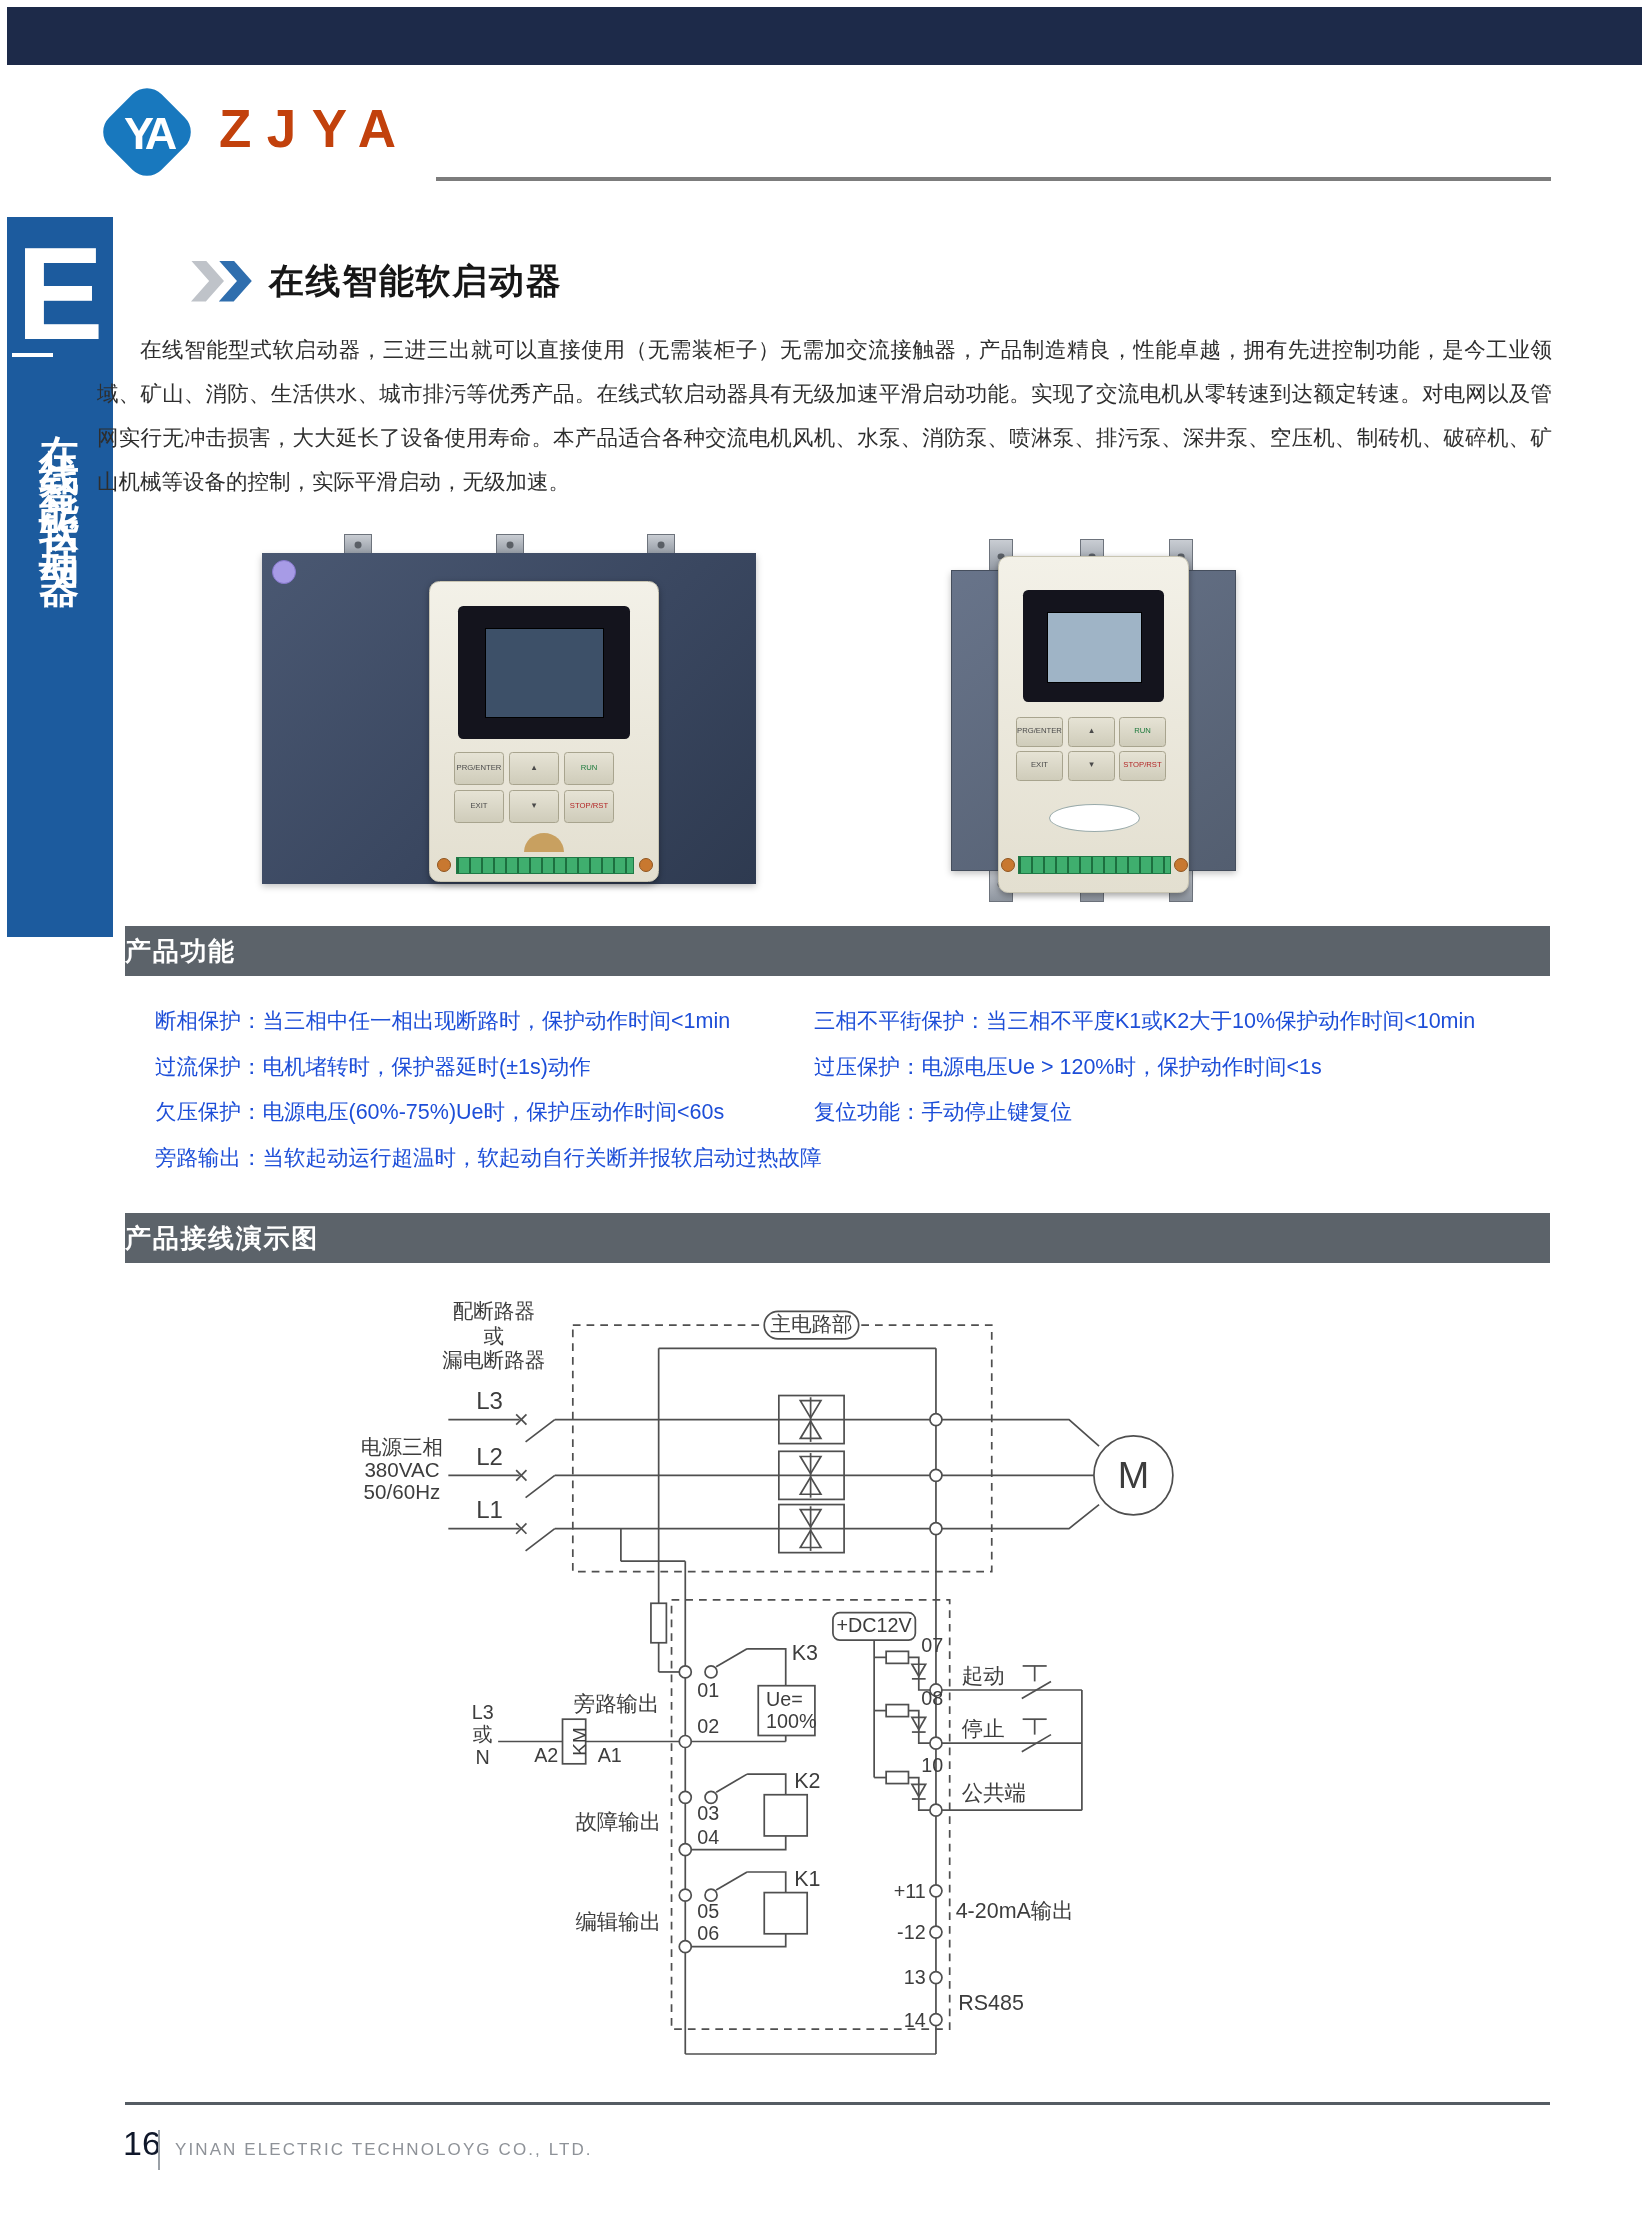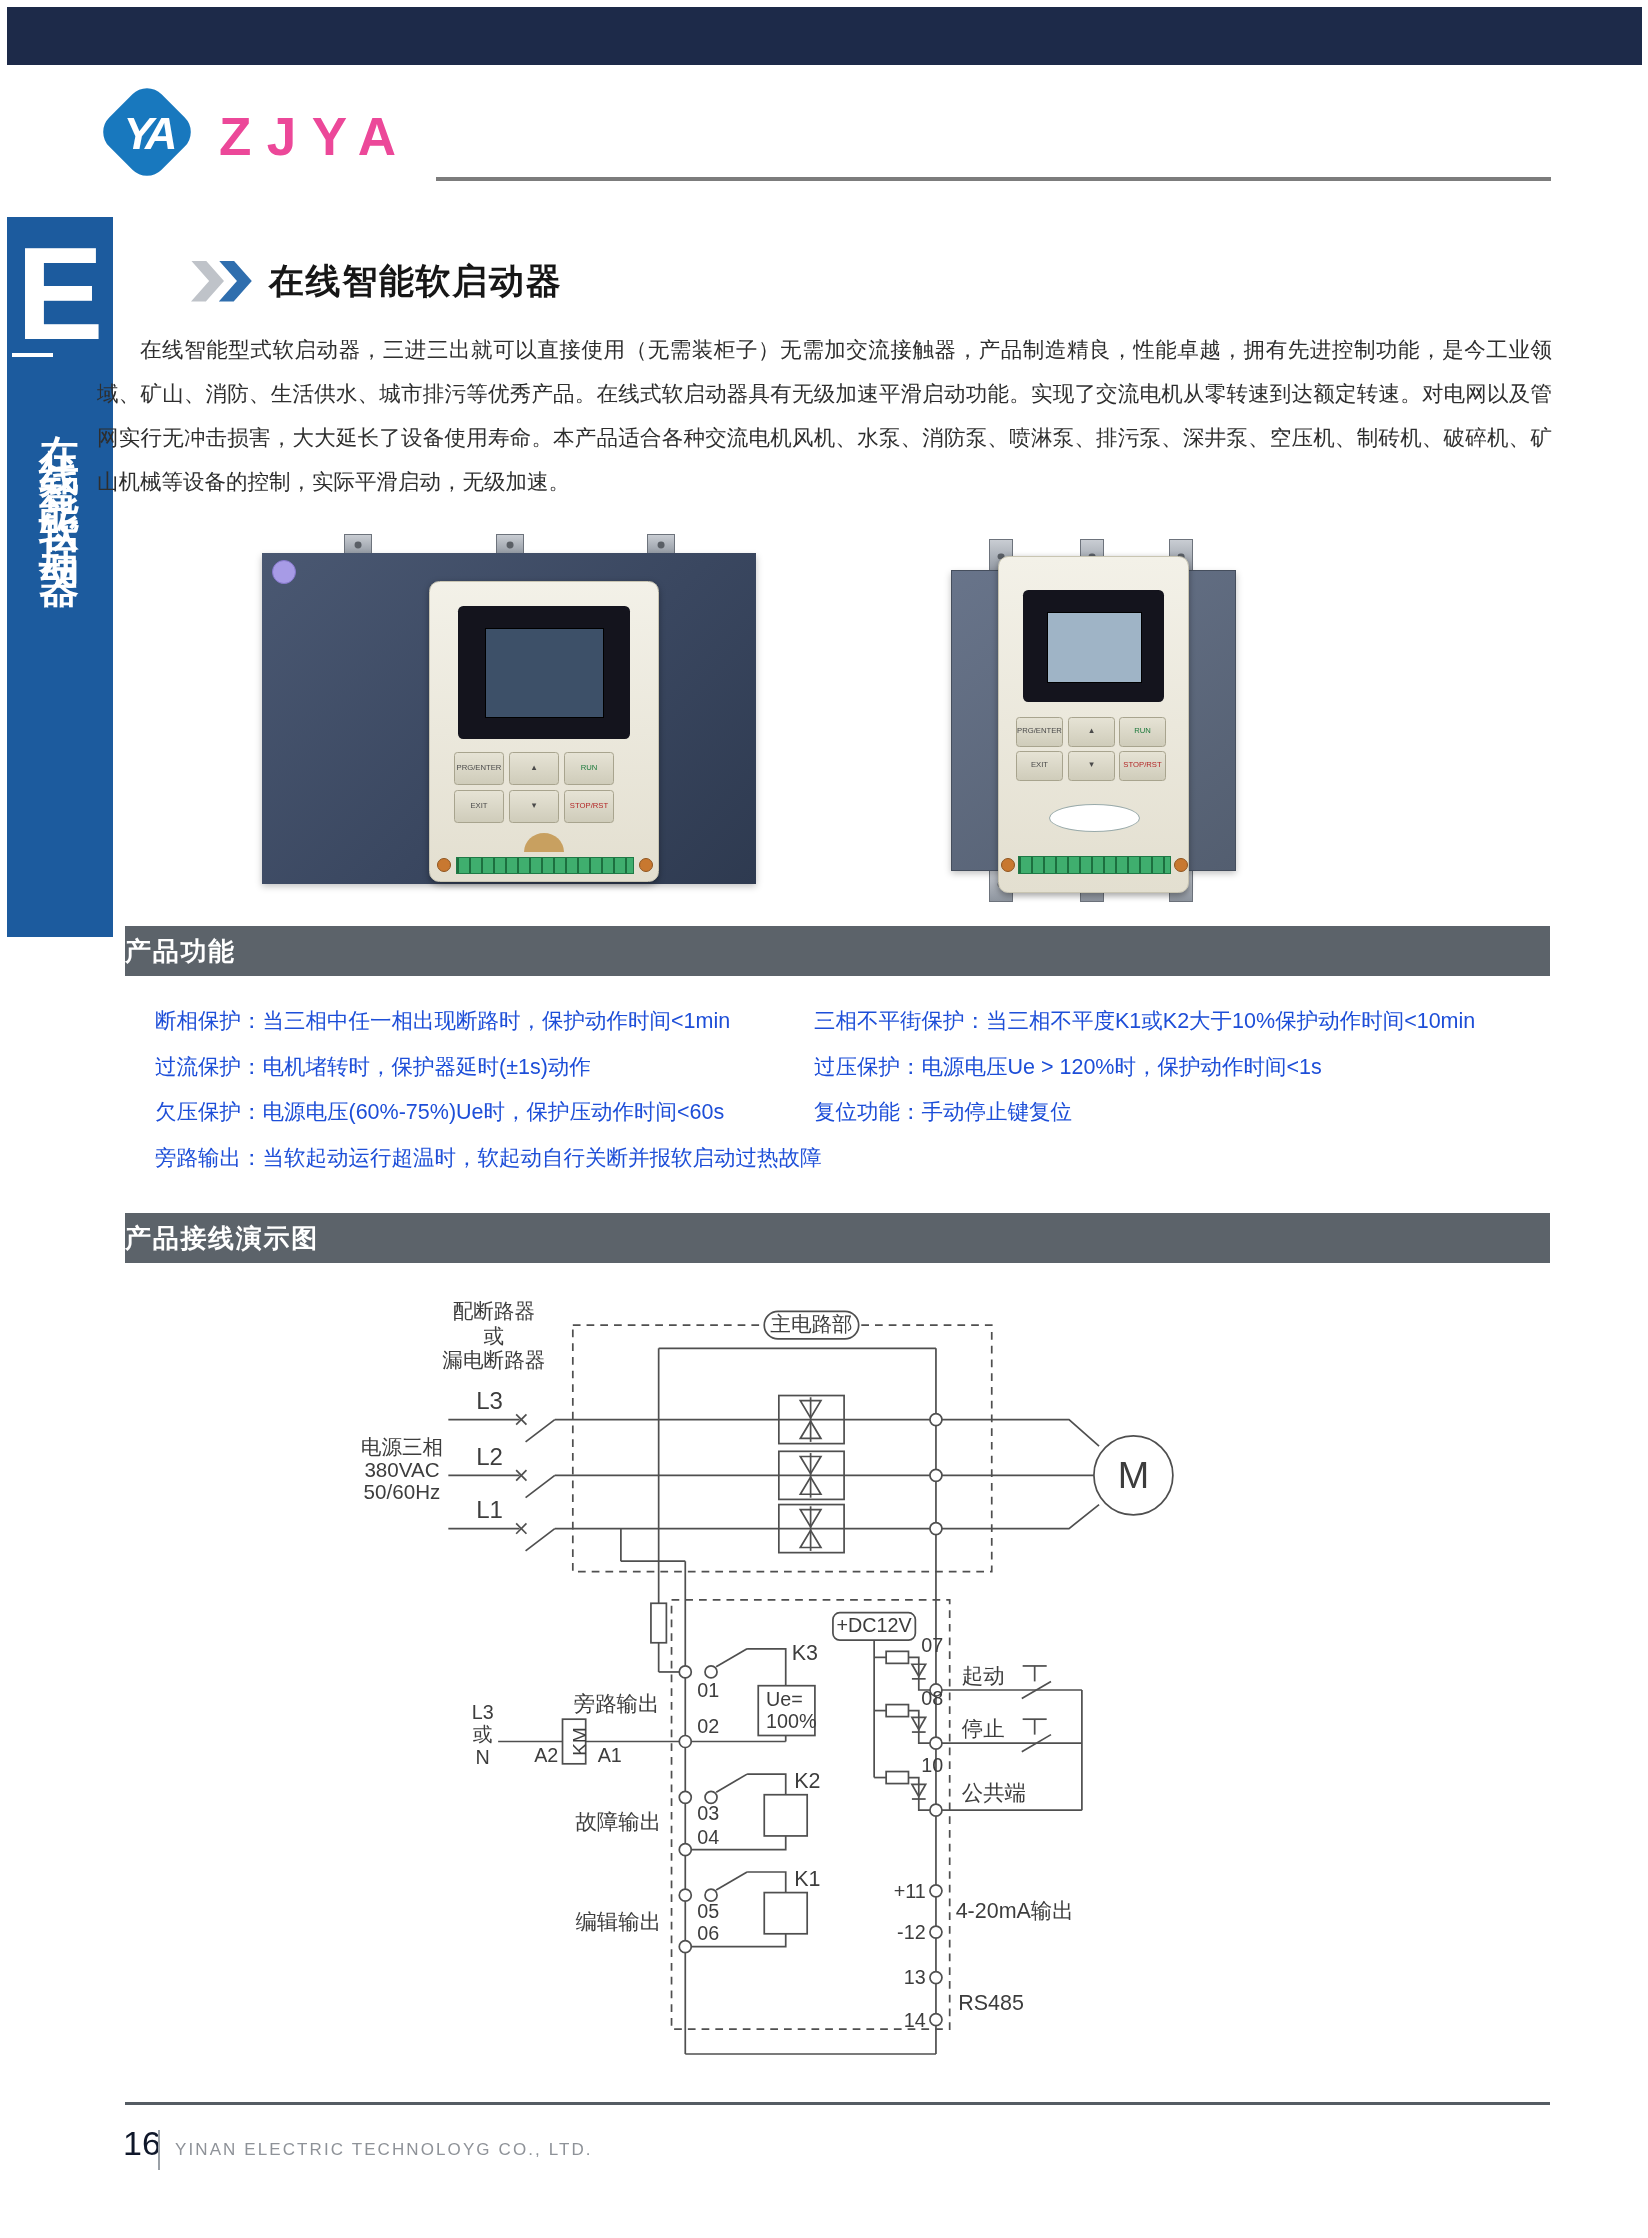--- a/index.html
+++ b/index.html
@@ -6,22 +6,22 @@
   body{width:1649px;height:2239px;position:relative;background:#fff;
        font-family:"Liberation Sans","DejaVu Sans",sans-serif;overflow:hidden;color:#303030}
   .abs{position:absolute}
   
   .topbar{left:6.9px;top:6.9px;width:1635px;height:58px;background:#1d2a49}
   
   .logo-mark{left:101px;top:86px;width:94px;height:94px}
   .logo-diamond{position:absolute;left:8.6px;top:8.6px;width:74px;height:74px;background:#1878be;
                 border-radius:20.6px;transform:rotate(45deg)}
   .logo-ya{position:absolute;left:0;top:22px;width:94px;text-align:center;color:#fff;
-           font-size:45px;font-weight:bold;font-style:italic;letter-spacing:-5.2px}
-  .brand{left:219px;top:106px;font-size:53px;font-weight:bold;color:#ec4899;letter-spacing:15.5px}
+           font-size:45px;font-weight:bold;letter-spacing:-5.2px}
+  .brand{left:219px;top:98px;font-size:53px;font-weight:bold;color:#c2410c;letter-spacing:15.5px}
   .logo-rule{left:436px;top:177px;width:1115px;height:4.3px;background:#7c7c7c}
   
   .sidebar{left:6.9px;top:217px;width:106px;height:720px;background:#1c5b9e}
   .side-e{position:absolute;left:0;top:-3.4px;width:100%;text-align:center;color:#fff;
           font-size:131px;font-weight:bold;line-height:159px}
   .side-rule{position:absolute;left:5.2px;top:136px;width:41px;height:4.3px;background:#fff}
   .side-title{position:absolute;left:50%;top:187px;transform:translateX(-50%);
               writing-mode:vertical-rl;text-orientation:upright;color:#fff;
               font-size:40px;font-weight:bold;letter-spacing:19px;white-space:nowrap}
   

